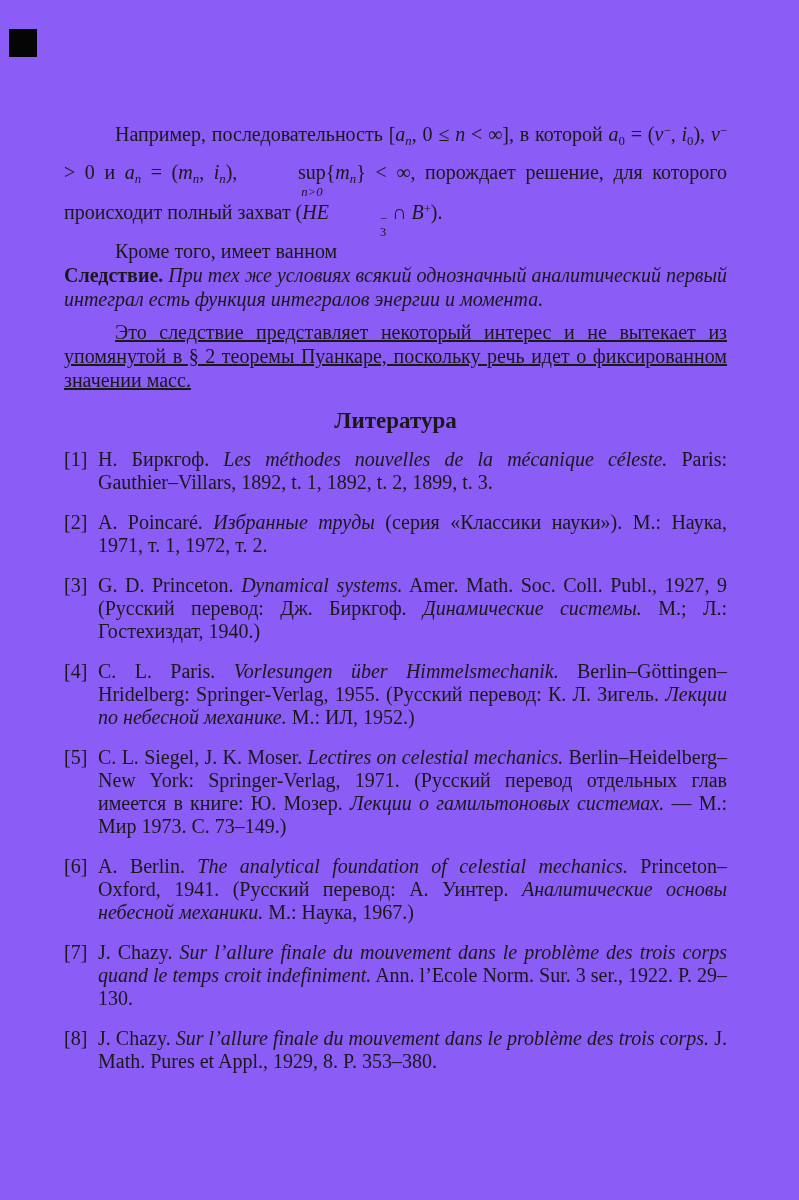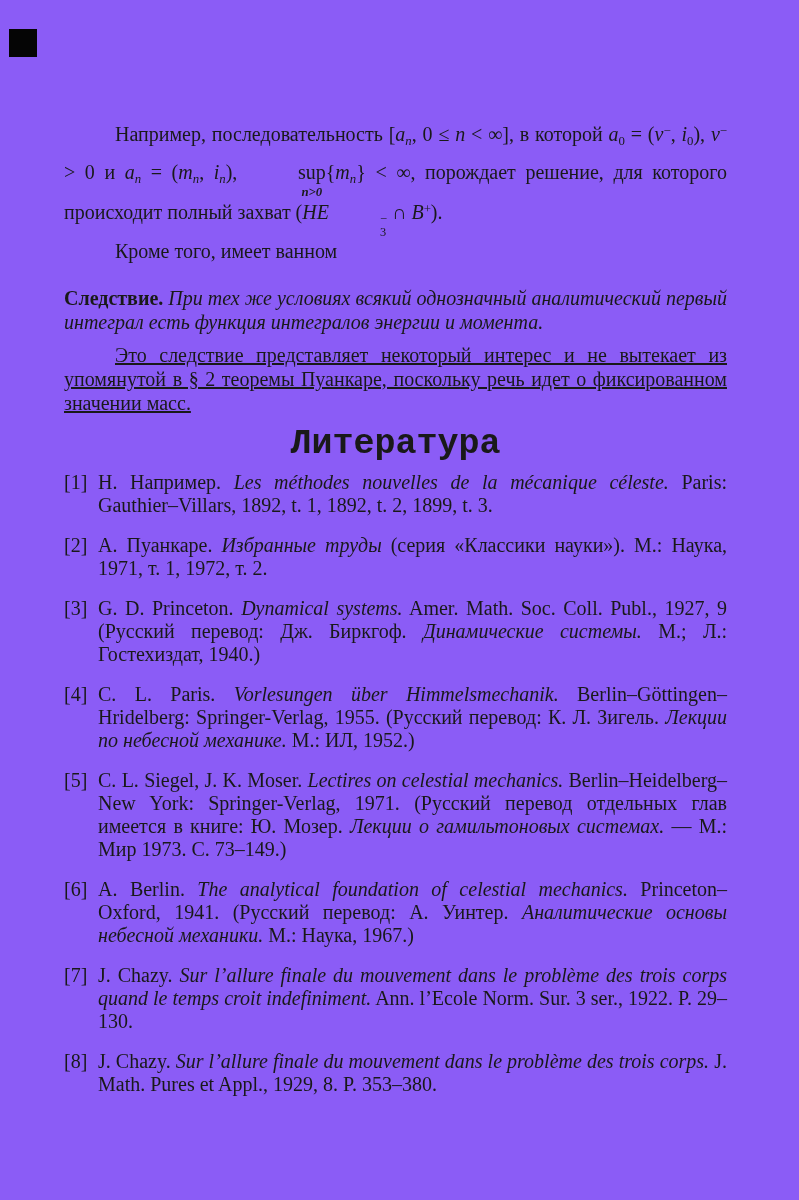--- a/index.html
+++ b/index.html
@@ -16,39 +16,39 @@
     position:absolute;left:9px;top:29px;width:28px;height:28px;
     background:#050505;
   }
   .content{
     position:absolute;left:64px;top:116px;width:663px;
     text-align:justify;
   }
   .para{margin:0;}
   .para.indent{text-indent:51px;}
   .para.math{line-height:31px;}
-  .para.corollary{margin-top:23px;}
+  .para.corollary{margin-top:0;}
   .para.remark{margin-top:9px;text-decoration:underline;}
   .seg-i{font-style:italic;}
   .seg-b{font-weight:bold;}
   .seg-sub{font-size:64%;vertical-align:-0.3em;}
   .seg-sup{font-size:64%;vertical-align:0.45em;}
   .seg-isub{font-size:64%;vertical-align:-0.3em;font-style:italic;}
   .mstack{display:inline-block;position:relative;text-align:center;}
   .m-under{
     position:absolute;top:96%;left:50%;transform:translateX(-50%);
-    font-size:64%;font-style:italic;line-height:1;white-space:nowrap;font-weight:bold;
+    font-size:64%;font-style:italic;line-height:1;white-space:nowrap;
   }
   .ssq{
     display:inline-flex;flex-direction:column;align-items:flex-start;
     font-size:62%;line-height:1.05;vertical-align:-0.3em;
   }
   .bib-heading{
     margin:14px 0 12px;text-align:center;text-indent:0;
-    font-size:35px;line-height:30px;font-weight:bold;font-family:Liberation Mono, monospace;
+    font-size:23px;line-height:30px;font-weight:bold;
   }
   .ref-list{
     list-style:none;margin:0;padding:0;line-height:23px;
   }
   .ref-list li{
     position:relative;padding-left:34px;margin-bottom:17px;
     text-align:justify;
   }
   .ref-num{position:absolute;left:0;top:0;}
 </style>
@@ -60,22 +60,22 @@
   <div class="content">
     <p class="para indent math"><span>Например, последовательность [</span><span class="seg-i">a</span><span class="seg-isub">n</span><span>, 0 ≤ </span><span class="seg-i">n</span><span> &lt; ∞], в которой </span><span class="seg-i">a</span><span class="seg-sub">0</span><span> = (</span><span class="seg-i">v</span><span class="seg-sup">−</span><span>, </span><span class="seg-i">i</span><span class="seg-sub">0</span><span>), </span><span class="seg-i">v</span><span class="seg-sup">−</span><span> &gt; 0 и </span><span class="seg-i">a</span><span class="seg-isub">n</span><span> = (</span><span class="seg-i">m</span><span class="seg-isub">n</span><span>, </span><span class="seg-i">i</span><span class="seg-isub">n</span><span>), </span><span class="mstack"><span class="m-main">sup</span><span class="m-under">n&gt;0</span></span><span>{</span><span class="seg-i">m</span><span class="seg-isub">n</span><span>} &lt; ∞, порождает решение, для которого происходит полный захват (</span><span class="seg-i">HE</span><span class="ssq">
           <span>−</span>
           <span>3</span>
         </span><span> ∩ </span><span class="seg-i">B</span><span class="seg-sup">+</span><span>).</span></p>
     <p class="para indent">Кроме того, имеет ванном</p>
     <p class="para corollary"><span class="seg-b">Следствие.</span><span class="seg-i"> При тех же условиях всякий однозначный аналитический первый интеграл есть функция интегралов энергии и момента.</span></p>
     <p class="para indent remark">Это следствие представляет некоторый интерес и не вытекает из упомянутой в § 2 теоремы Пуанкаре, поскольку речь идет о фиксиро­ванном значении масс.</p>
     <h2 class="bib-heading">Литература</h2>
     <ol class="ref-list">
-        <li><span class="ref-num">[1]</span><span class="ref-text"><span>H. Например. </span><span class="seg-i">Les méthodes nouvelles de la mécanique céleste.</span><span> Paris: Gauthier–Villars, 1892, t. 1, 1892, t. 2, 1899, t. 3.</span></span></li>
-        <li><span class="ref-num">[2]</span><span class="ref-text"><span>А. Пуанкаре. </span><span class="seg-i">Избранные труды</span><span> (серия «Классики науки»). М.: Нау­ка, 1971, т. 1, 1972, т. 2.</span></span></li>
+        <li><span class="ref-num">[1]</span><span class="ref-text"><span>H. Биркгоф. </span><span class="seg-i">Les méthodes nouvelles de la mécanique céleste.</span><span> Paris: Gauthier–Villars, 1892, t. 1, 1892, t. 2, 1899, t. 3.</span></span></li>
+        <li><span class="ref-num">[2]</span><span class="ref-text"><span>А. Poincaré. </span><span class="seg-i">Избранные труды</span><span> (серия «Классики науки»). М.: Нау­ка, 1971, т. 1, 1972, т. 2.</span></span></li>
         <li><span class="ref-num">[3]</span><span class="ref-text"><span>G. D. Princeton. </span><span class="seg-i">Dynamical systems.</span><span> Amer. Math. Soc. Coll. Publ., 1927, 9 (Русский перевод: Дж. Биркгоф. </span><span class="seg-i">Динамические системы.</span><span> М.; Л.: Гостехиздат, 1940.)</span></span></li>
         <li><span class="ref-num">[4]</span><span class="ref-text"><span>C. L. Paris. </span><span class="seg-i">Vorlesungen über Himmelsmechanik.</span><span> Berlin–Göttingen–Hridelberg: Springer-Verlag, 1955. (Русский перевод: К. Л. Зигель. </span><span class="seg-i">Лекции по небесной механике.</span><span> М.: ИЛ, 1952.)</span></span></li>
         <li><span class="ref-num">[5]</span><span class="ref-text"><span>C. L. Siegel, J. K. Moser. </span><span class="seg-i">Lectires on celestial mechanics.</span><span> Berlin–Heidelberg–New York: Springer-Verlag, 1971. (Русский перевод от­дельных глав имеется в книге: Ю. Мозер. </span><span class="seg-i">Лекции о гамильтоновых системах.</span><span> — М.: Мир 1973. С. 73–149.)</span></span></li>
         <li><span class="ref-num">[6]</span><span class="ref-text"><span>A. Berlin. </span><span class="seg-i">The analytical foundation of celestial mechanics.</span><span> Princeton–Oxford, 1941. (Русский перевод: А. Уинтер. </span><span class="seg-i">Аналитичес­кие основы небесной механики.</span><span> М.: Наука, 1967.)</span></span></li>
         <li><span class="ref-num">[7]</span><span class="ref-text"><span>J. Chazy. </span><span class="seg-i">Sur l’allure finale du mouvement dans le problème des trois corps quand le temps croit indefiniment.</span><span> Ann. l’Ecole Norm. Sur. 3 ser., 1922. P. 29–130.</span></span></li>
         <li><span class="ref-num">[8]</span><span class="ref-text"><span>J. Chazy. </span><span class="seg-i">Sur l’allure finale du mouvement dans le problème des trois corps.</span><span> J. Math. Pures et Appl., 1929, 8. P. 353–380.</span></span></li>
       </ol>
   </div>
 </div>
 

